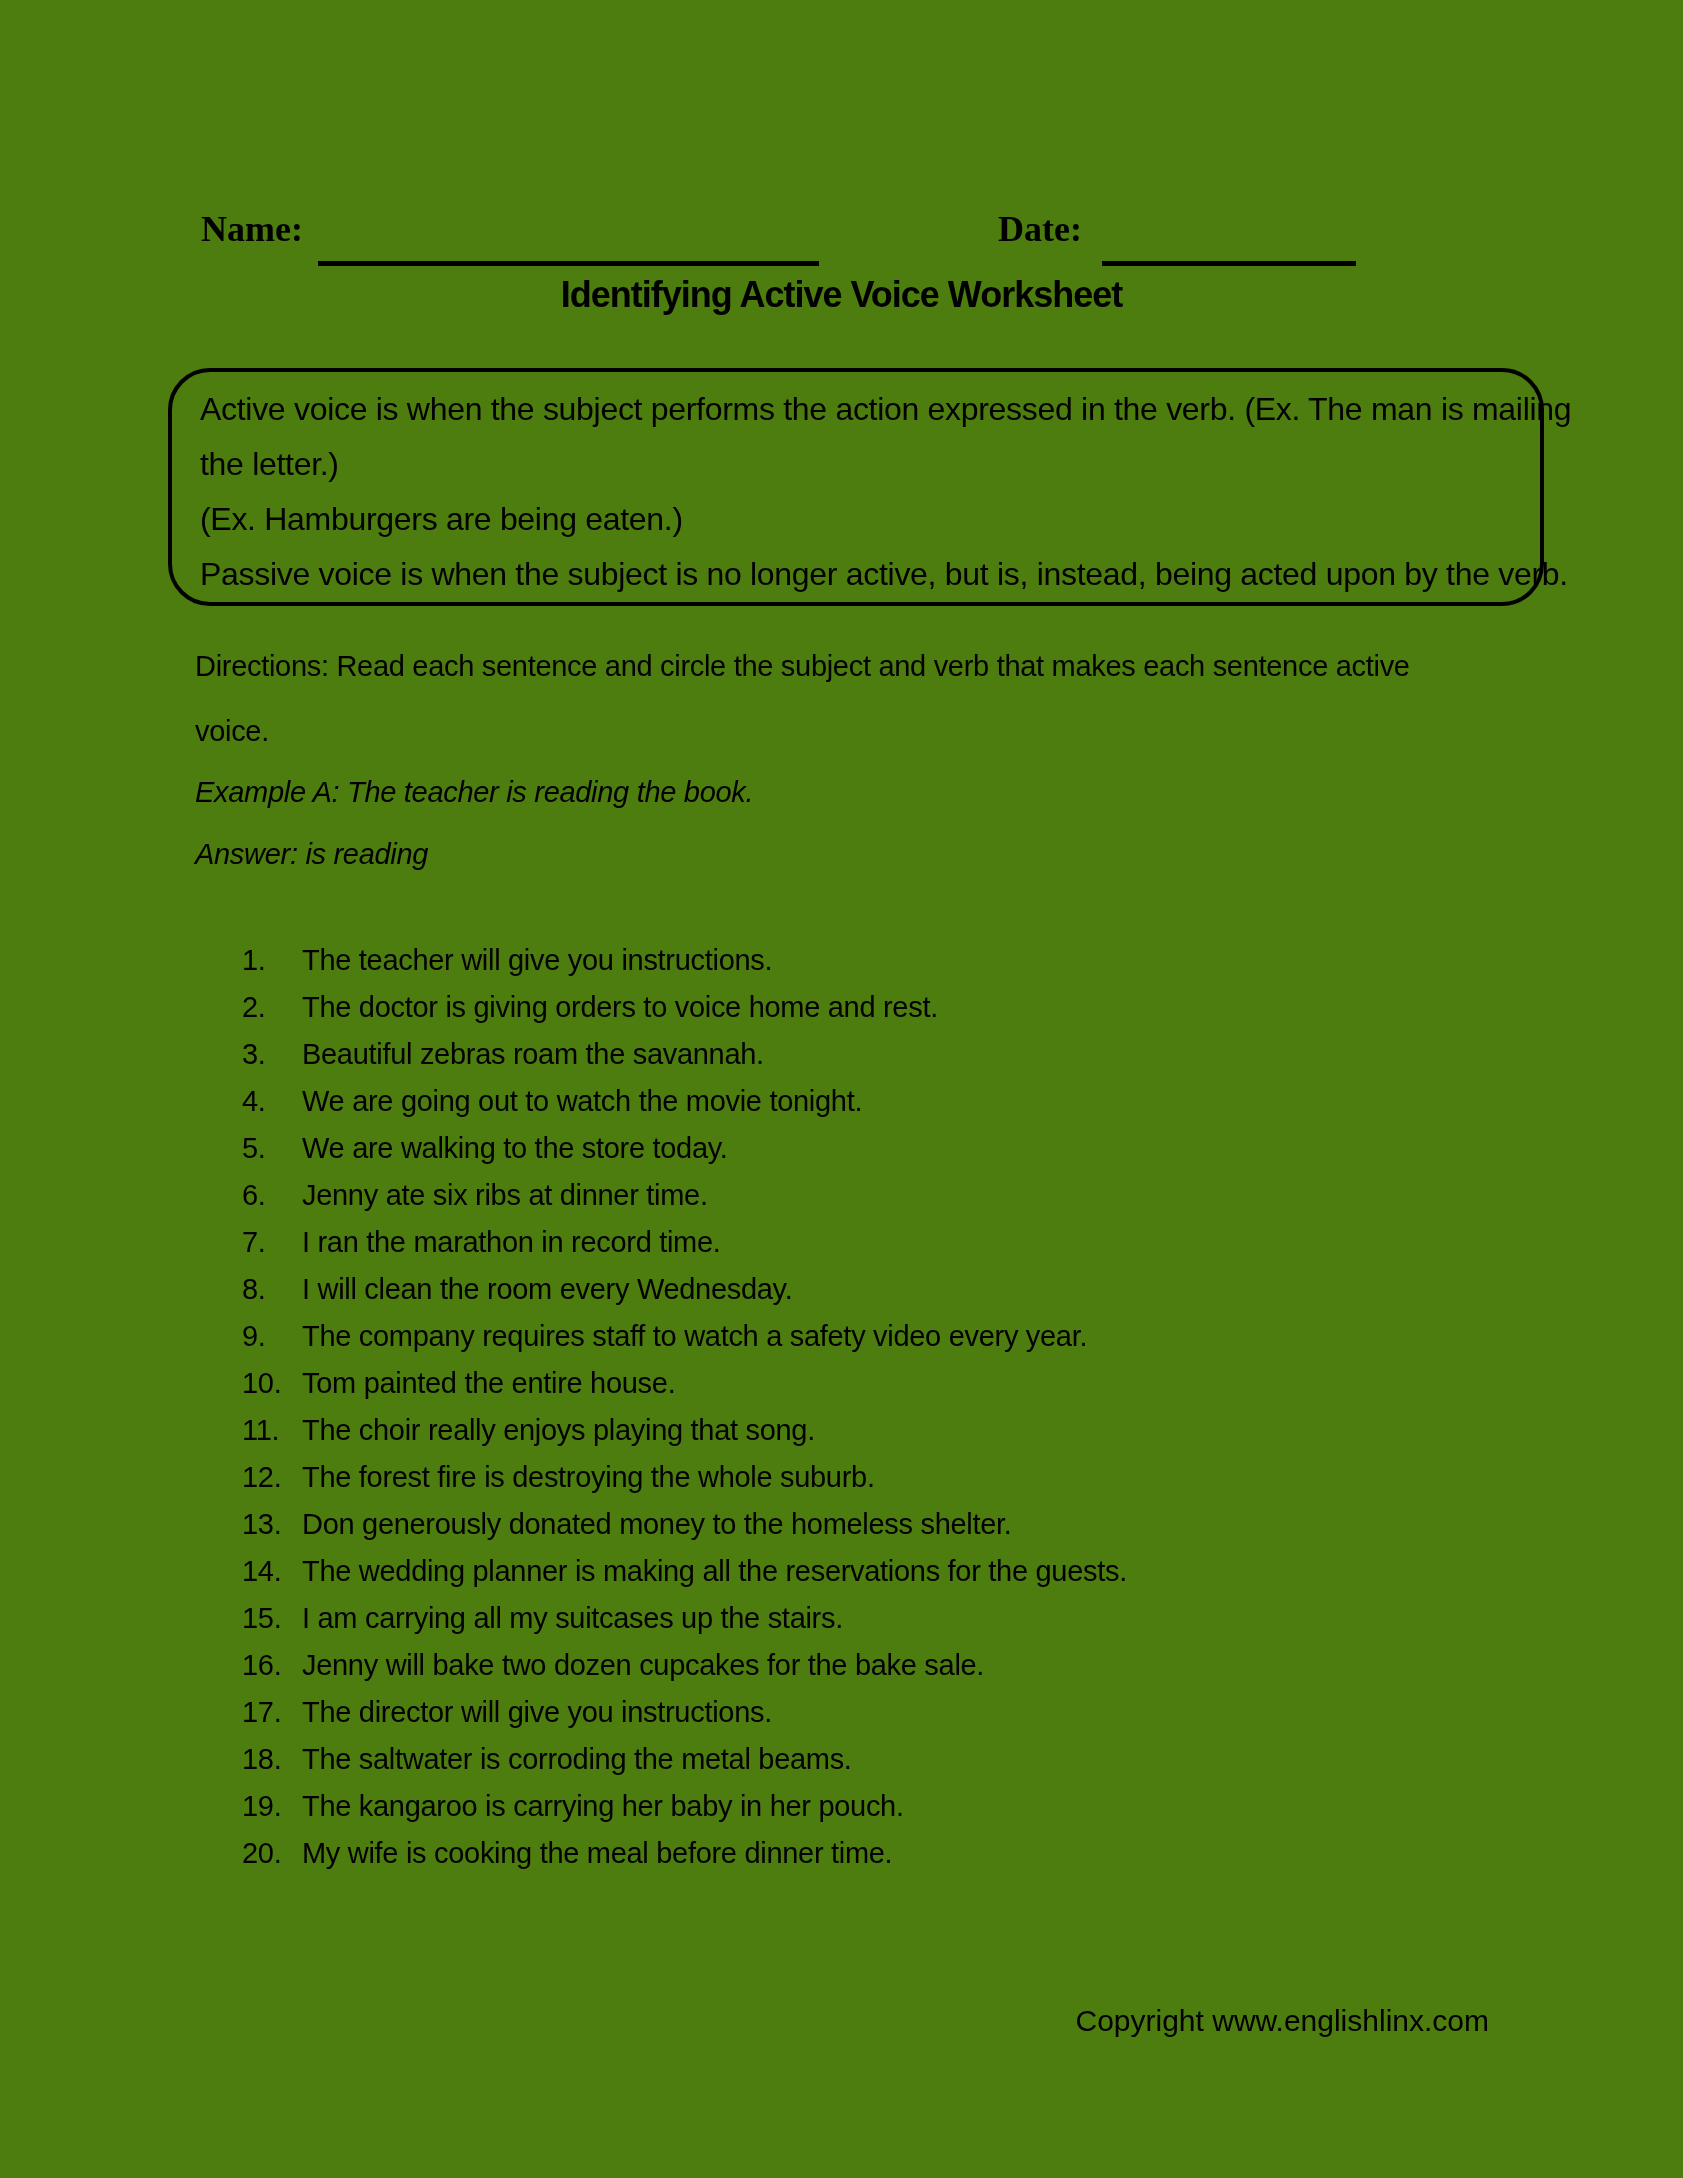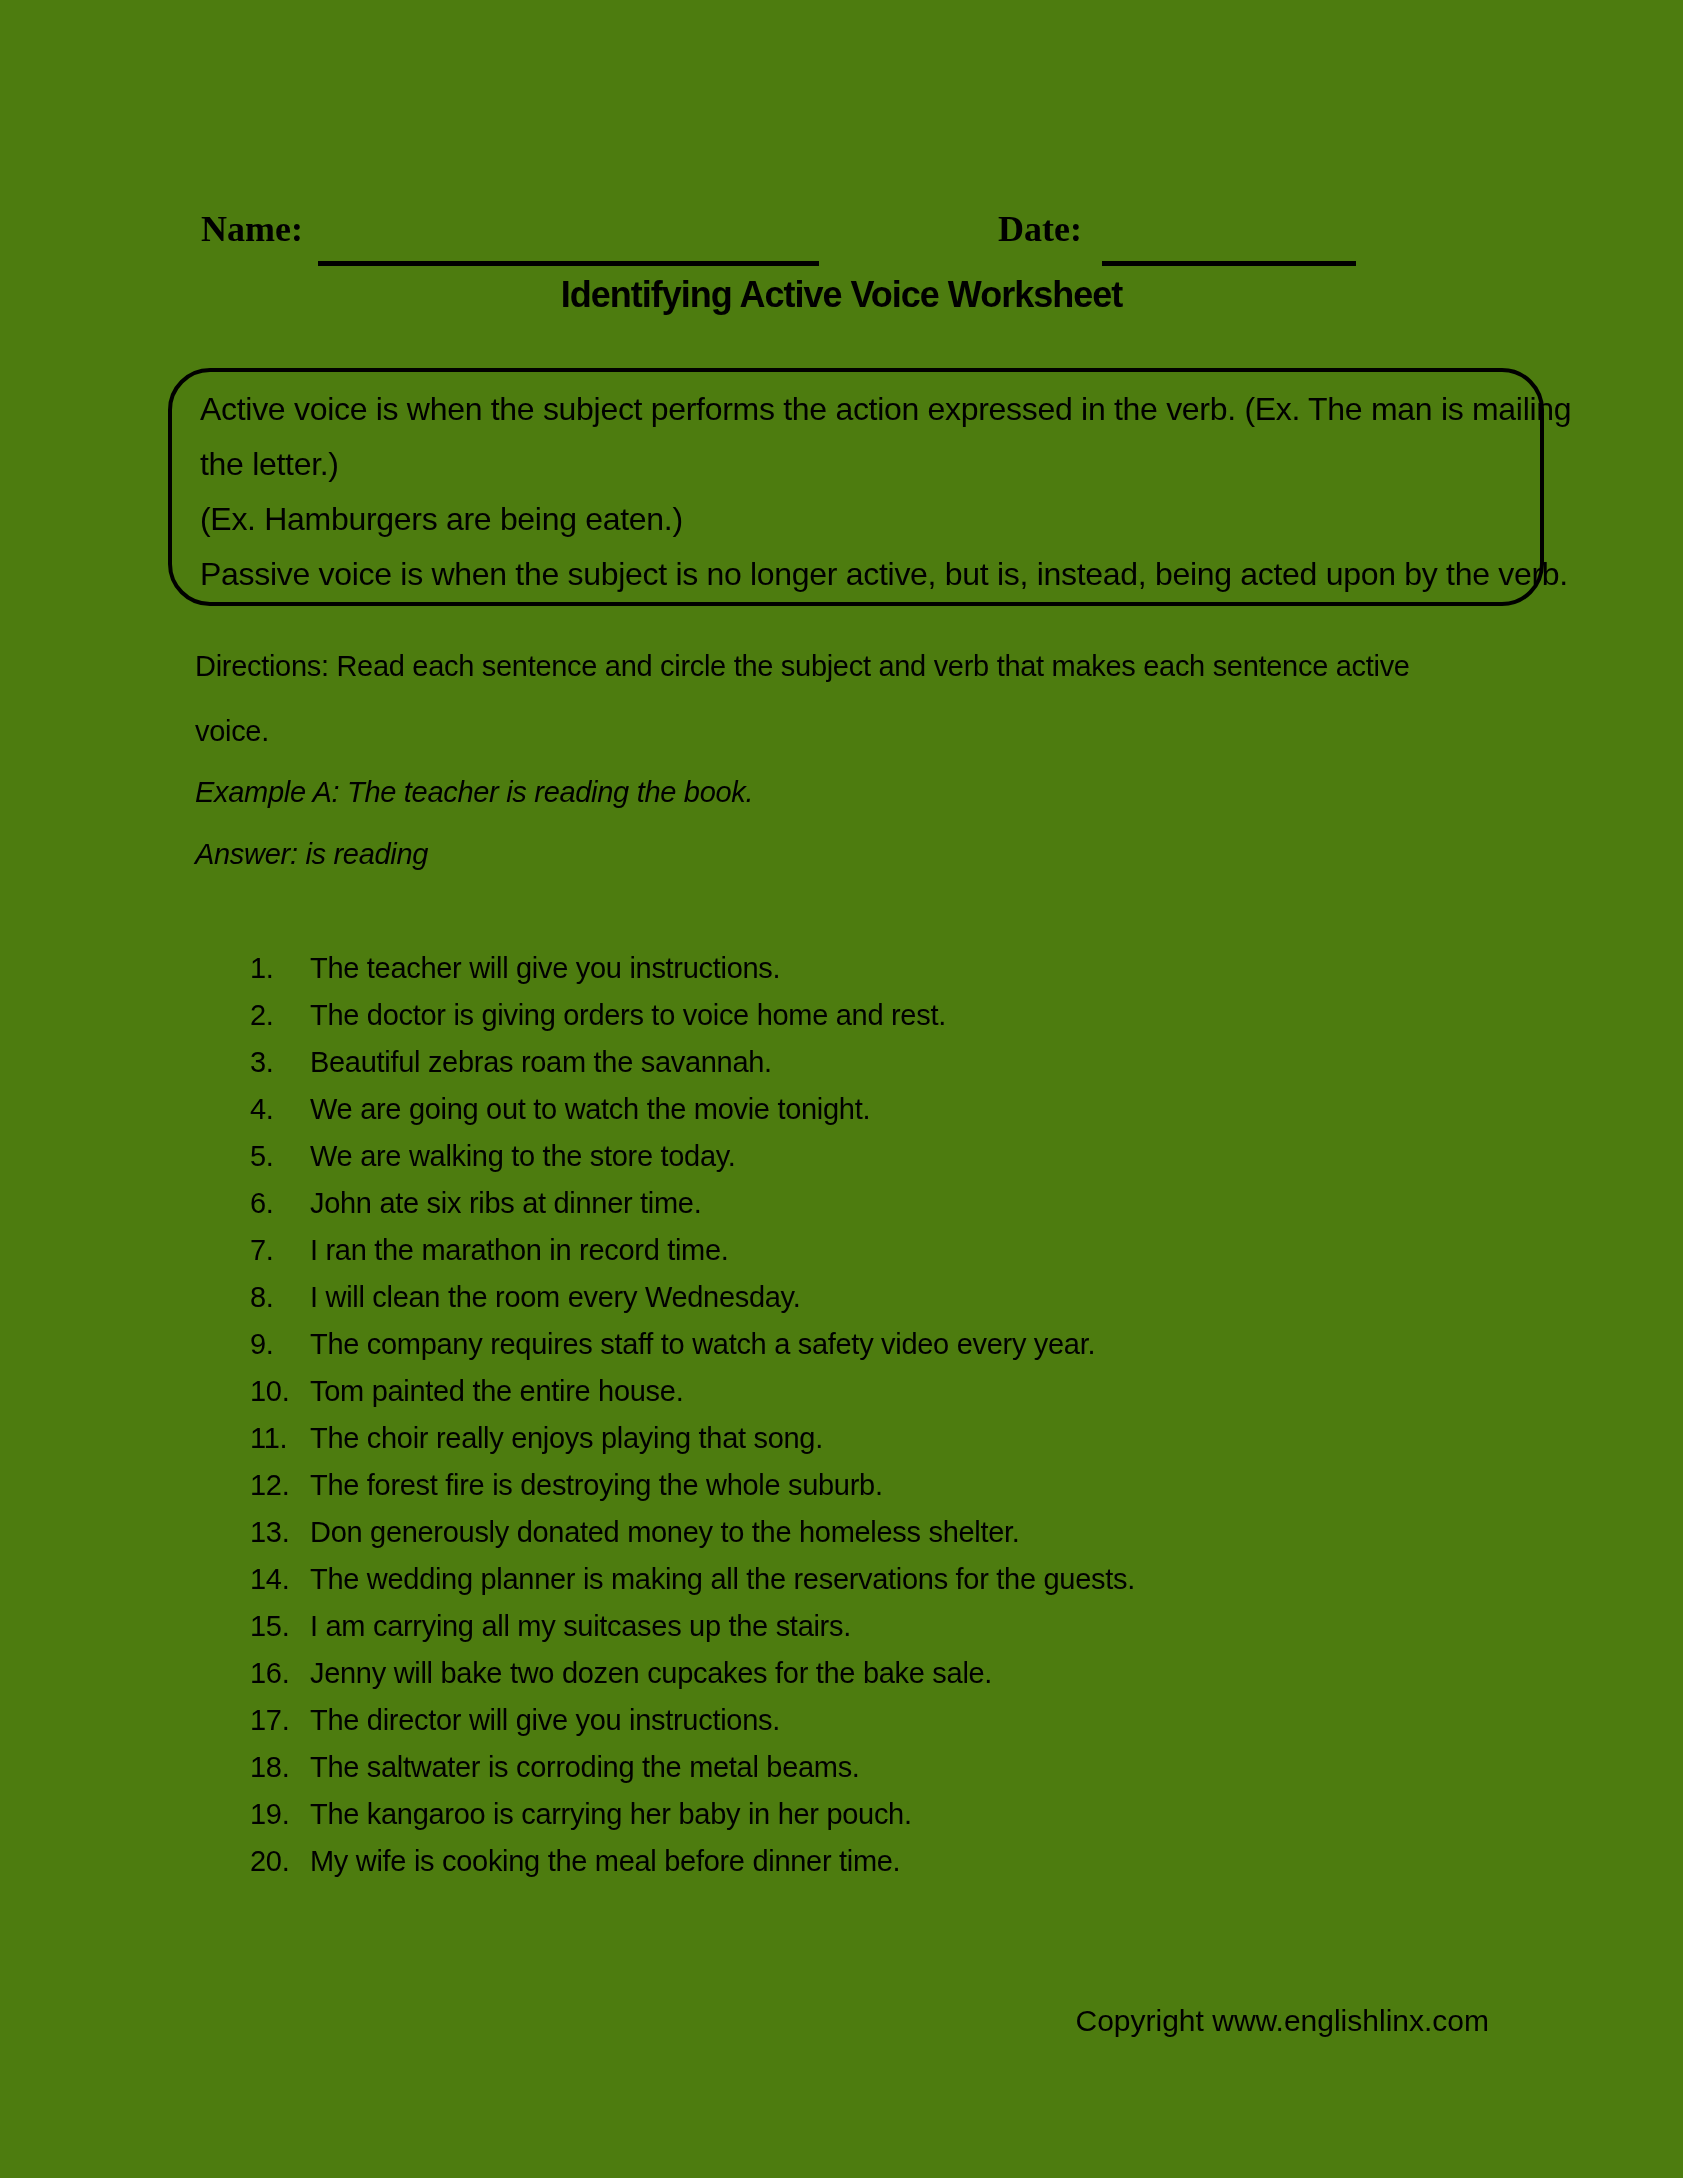--- a/index.html
+++ b/index.html
@@ -97,21 +97,21 @@
   }
   #example-prompt { top: 774px; }
   #example-answer { top: 836px; }
 
   
   ol.sentences {
     position: absolute;
     left: 0;
     top: 937px;
     width: 1638px;
-    margin: 8px;
+    margin: 0;
     padding: 0;
     list-style: none;
     counter-reset: item;
   }
   ol.sentences li {
     position: relative;
     padding-left: 302px;
     font-size: 29px;
     letter-spacing: -0.3px;
     line-height: 47px;
@@ -163,21 +163,21 @@
 
   <div class="example-line" id="example-prompt">Example A: The teacher is reading the book.</div>
   <div class="example-line" id="example-answer">Answer: is reading</div>
 
   <ol class="sentences">
     <li>The teacher will give you instructions.</li>
     <li>The doctor is giving orders to voice home and rest.</li>
     <li>Beautiful zebras roam the savannah.</li>
     <li>We are going out to watch the movie tonight.</li>
     <li>We are walking to the store today.</li>
-    <li>John ate six ribs at dinner time.</li>
+    <li>Jenny ate six ribs at dinner time.</li>
     <li>I ran the marathon in record time.</li>
     <li>I will clean the room every Wednesday.</li>
     <li>The company requires staff to watch a safety video every year.</li>
     <li>Tom painted the entire house.</li>
     <li>The choir really enjoys playing that song.</li>
     <li>The forest fire is destroying the whole suburb.</li>
     <li>Don generously donated money to the homeless shelter.</li>
     <li>The wedding planner is making all the reservations for the guests.</li>
     <li>I am carrying all my suitcases up the stairs.</li>
     <li>Jenny will bake two dozen cupcakes for the bake sale.</li>

